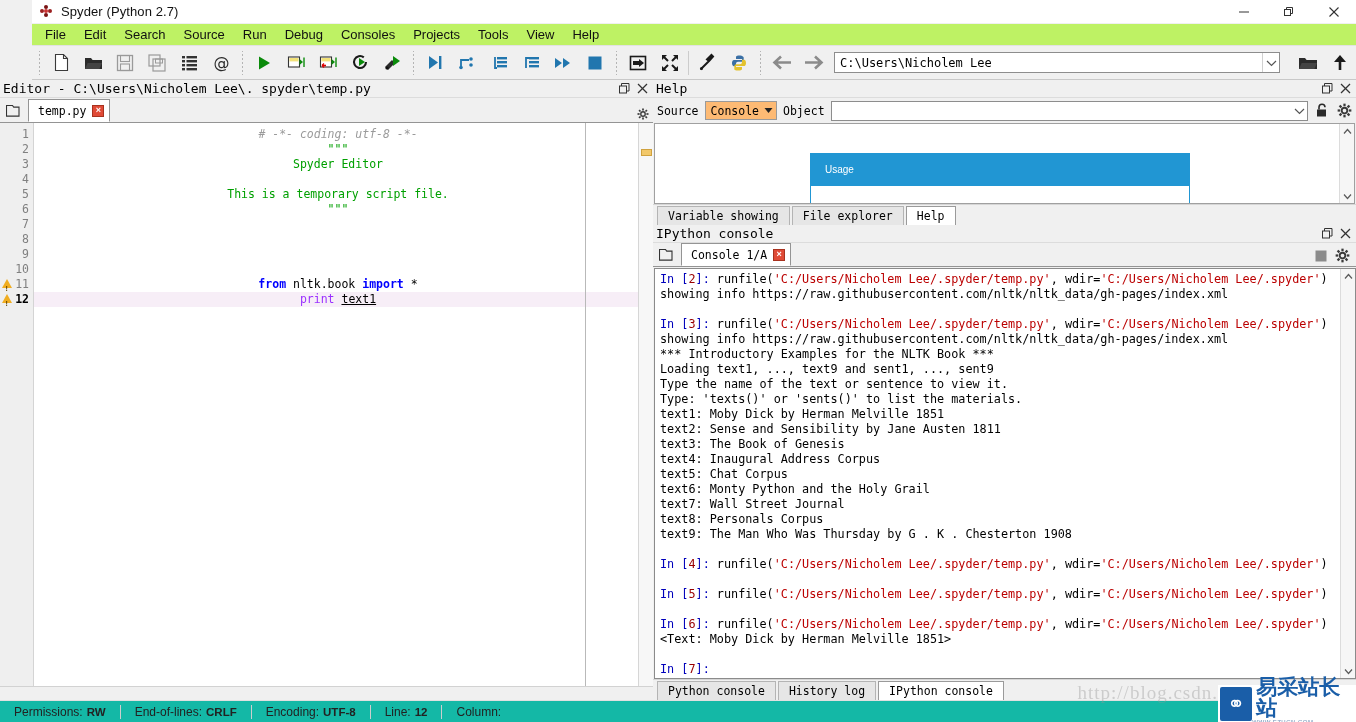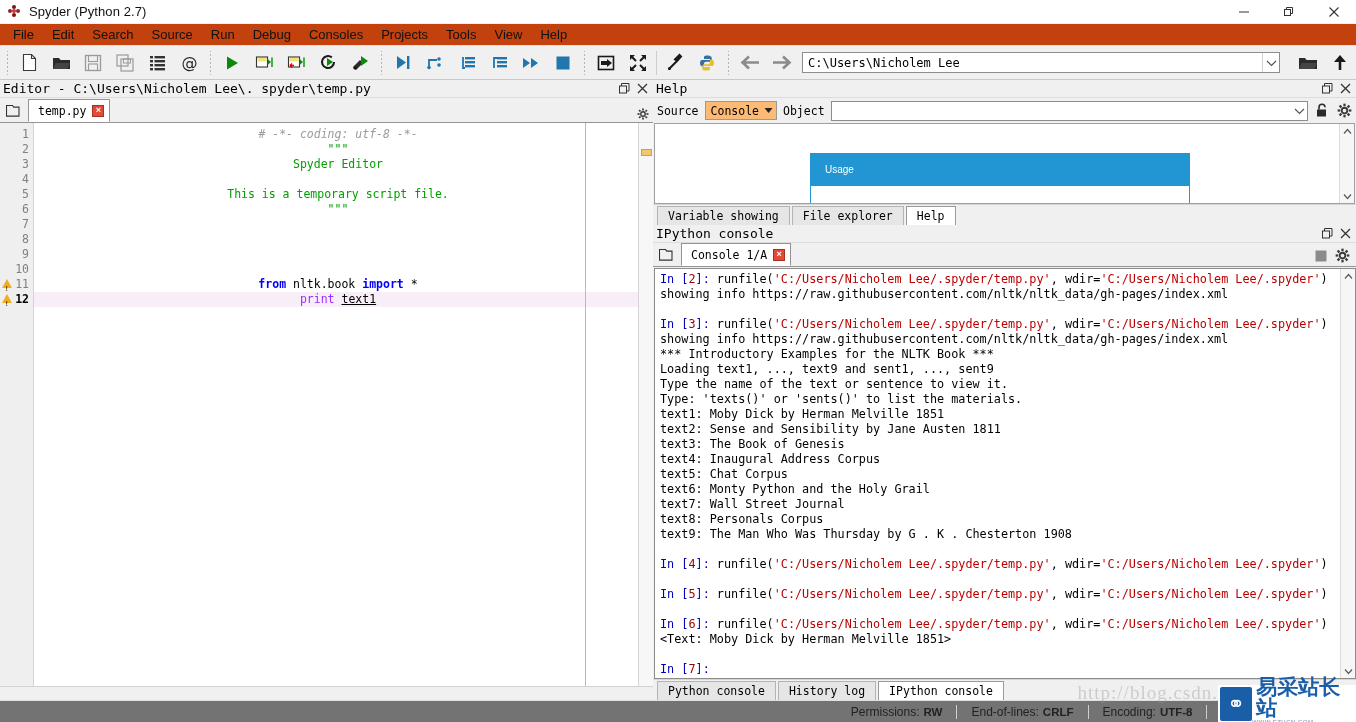--- a/index.html
+++ b/index.html
@@ -4,21 +4,21 @@
 <style>
   * { box-sizing: border-box; margin: 0; padding: 0; }
   html, body {
     width: 1356px; height: 722px;
     overflow: hidden;
     background: #f0f0f0;
     font-family: "Liberation Sans", sans-serif;
     font-size: 12px;
     color: #000;
   }
-  #app { width: 1356px; height: 722px; position: relative; background: #f0f0f0; }
+  #app { width: 1356px; height: 722px; position: relative; background: #f0f0f0; padding-left: 32px; }
 
   
   .titlebar {
     height: 24px; background: #ffffff;
     display: flex; align-items: center;
     border-bottom: 1px solid #f0f0f0;
   }
   .title-icon {
     width: 16px; height: 16px; margin-left: 7px; margin-right: 6px;
     position: relative; flex: 0 0 auto;
@@ -35,21 +35,21 @@
   .title-text { font-size: 13px; color: #111; letter-spacing: .1px; }
   .win-controls { margin-left: auto; display: flex; height: 100%; }
   .win-btn {
     width: 45px; height: 24px; display: flex; align-items: center;
     justify-content: center; font-size: 13px; color: #333; cursor: default;
   }
   .win-btn svg { display:block; }
 
   
   .menubar {
-    height: 22px; background: #c2410c;
+    height: 22px; background: #bef264;
     display: flex; align-items: center; padding-left: 4px;
     border-bottom: 1px solid #e2e2e2;
   }
   .menu-item {
     padding: 2px 9px; font-size: 13px; color: #111; cursor: default;
     line-height: 16px;
   }
 
   
   .toolbar {
@@ -245,22 +245,22 @@
     white-space: pre; color: #000;
   }
   .c-in   { color: #0000bb; font-weight: normal; }
   .c-num  { color: #990000; }
   .c-str  { color: #bb0000; }
   .c-blk  { color: #000; }
 
   
   .statusbar {
     position: absolute; bottom: 0; left: 0; right: 0; height: 22px;
-    background: #737373; display: flex; align-items: center;
-    justify-content: flex-end; border-top: 1px solid #e0e0e0;
+    background: #14b8a6; display: flex; align-items: center;
+    border-top: 1px solid #e0e0e0;
   }
   .status-item {
     display: flex; align-items: center; gap: 4px; padding: 0 14px;
     border-left: 1px solid #cdcdcd; height: 14px;
     font-size: 12px; color: #222;
   }
   .status-item:first-child { border-left: none; }
   .status-item .sv { font-weight: bold; font-size: 11.5px; }
 
   

